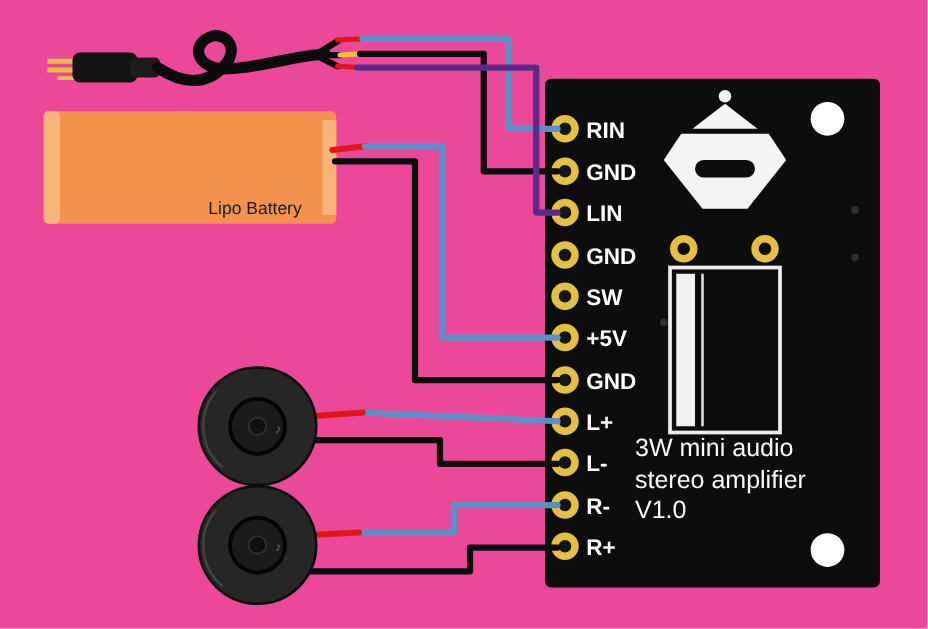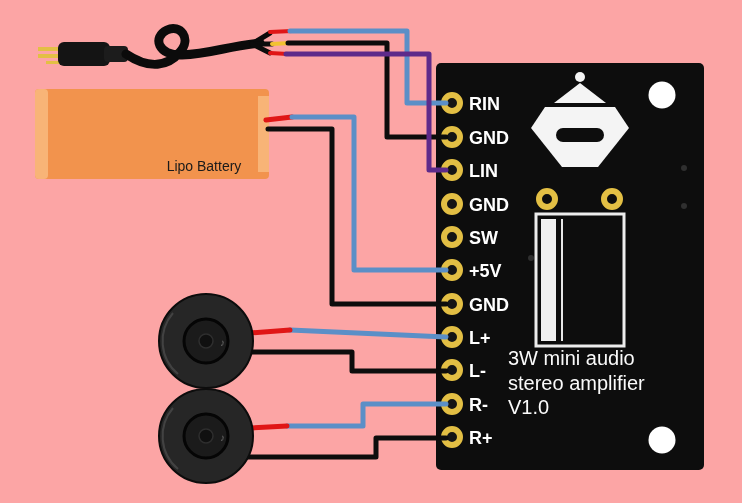--- a/index.html
+++ b/index.html
@@ -1,20 +1,20 @@
 <!DOCTYPE html>
 <html><head>
 <meta charset="utf-8">
 <style>
   html, body { margin: 0; padding: 0; background: #ffffff; }
   .stage {
     position: relative;
     width: 742px;
     height: 503px;
-    background: #fca5a5;
+    background: #ec4899;
     overflow: hidden;
     font-family: "Liberation Sans", sans-serif;
   }
   svg { display: block; }
   svg text {
     font-family: "Liberation Sans", sans-serif;
   }
   .pin-label {
     font-size: 18px;
     font-weight: 600;

